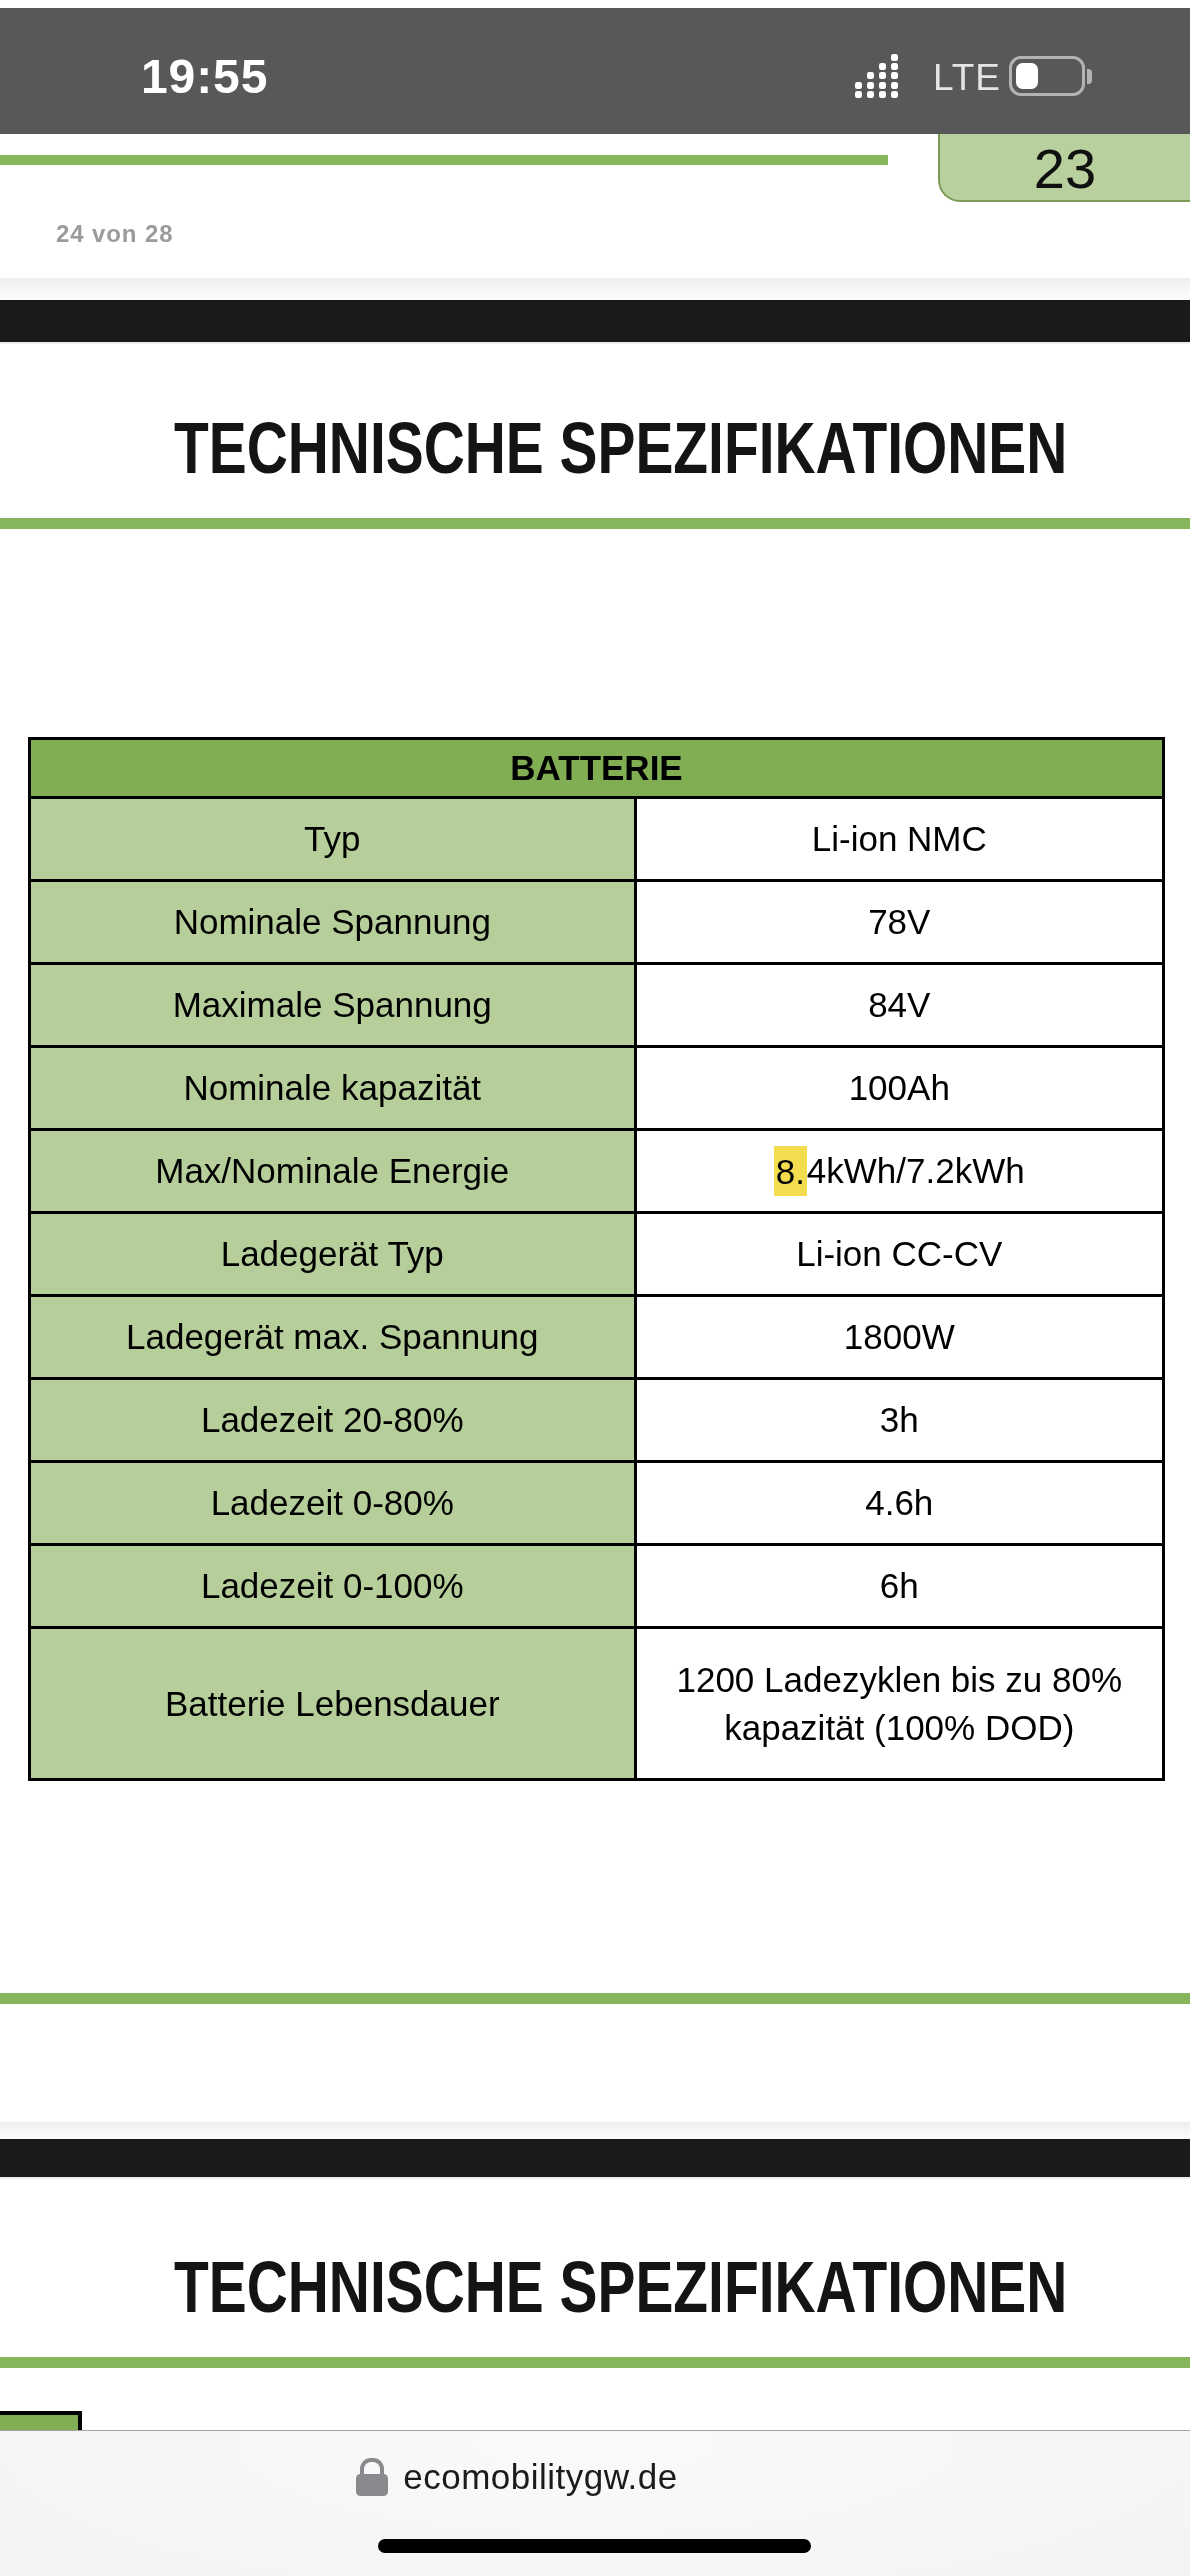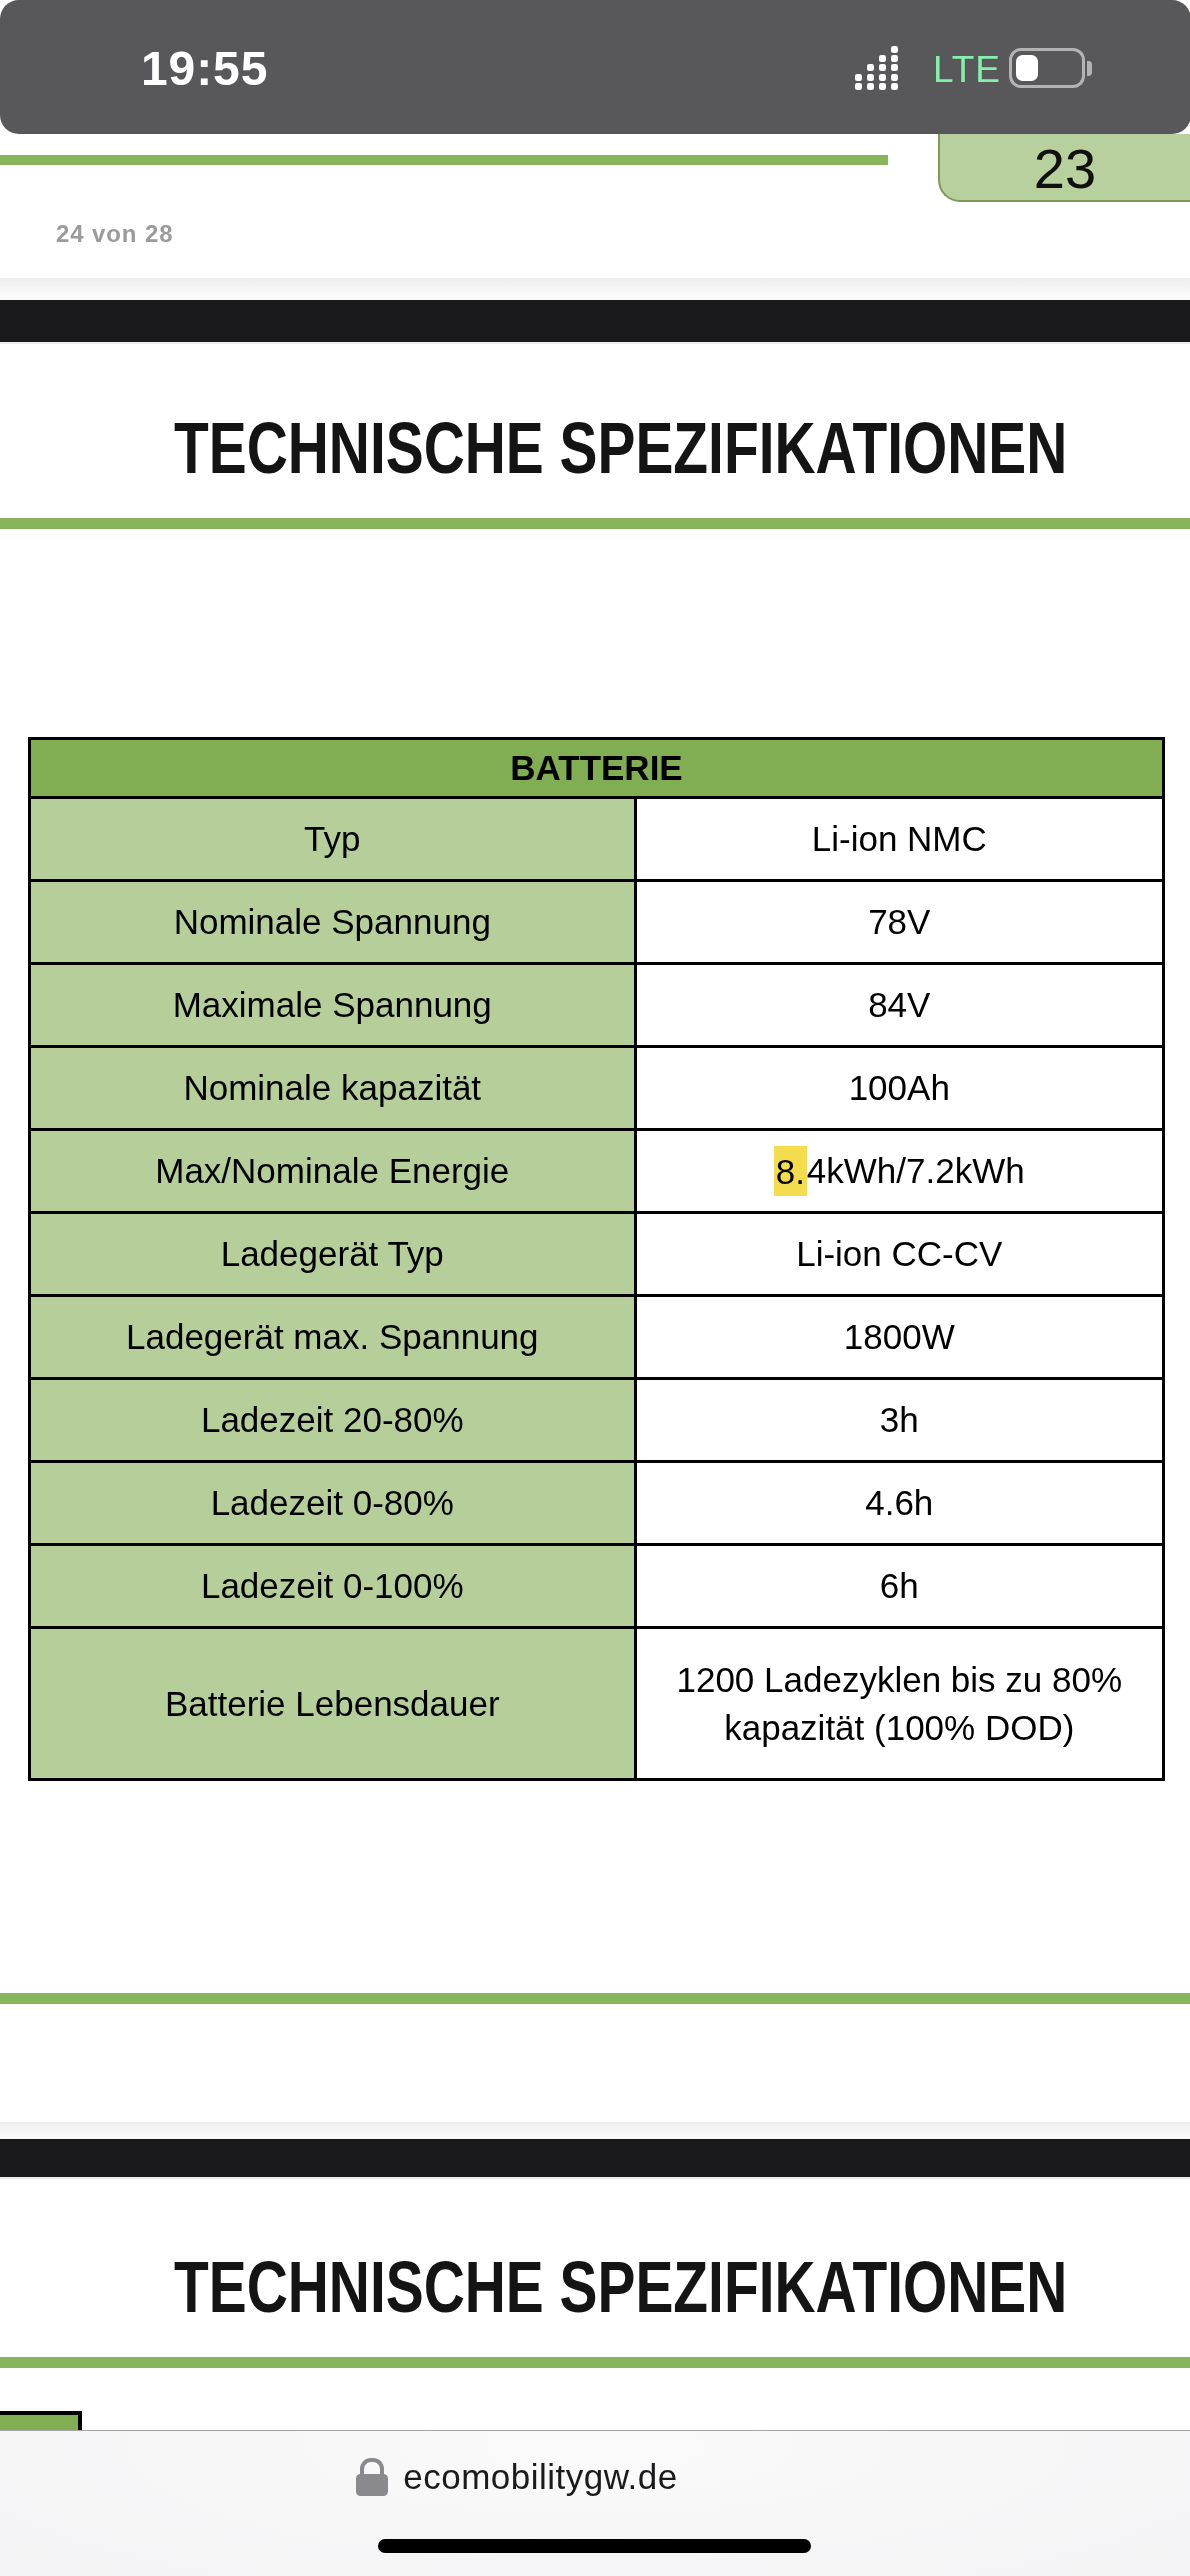--- a/index.html
+++ b/index.html
@@ -16,26 +16,26 @@
   }
   *{margin:0;padding:0;box-sizing:border-box;}
   html,body{background:#222;}
   body{font-family:"Liberation Sans","DejaVu Sans",sans-serif;}
   #screen{
     position:relative;width:1191px;height:2576px;margin:0 auto;
     background:#ffffff;overflow:hidden;
   }
 
   
-  .status-bar{position:absolute;left:0;top:0;width:1191px;height:134px;background:var(--status-bar-gray);border-radius:19px;}
+  .status-bar{position:absolute;left:0;top:8px;width:1191px;height:134px;background:var(--status-bar-gray);}
   .time{position:absolute;left:141px;top:41px;font-size:48px;font-weight:700;color:#fff;letter-spacing:0.9px;}
   .signal{position:absolute;left:855px;top:47px;height:43px;display:flex;align-items:flex-end;gap:4.6px;}
   .signal .col{display:flex;flex-direction:column;gap:2.3px;}
   .signal .col i{display:block;width:7.4px;height:7px;border-radius:2.3px;background:#fff;}
-  .lte{position:absolute;left:933px;top:49px;font-size:37px;font-weight:400;color:#86efac;letter-spacing:0.9px;}
+  .lte{position:absolute;left:933px;top:49px;font-size:37px;font-weight:400;color:#e5e5e5;letter-spacing:0.9px;}
   .battery{position:absolute;left:1009px;top:48px;display:flex;align-items:center;}
   .battery-body{width:76px;height:40px;border:3.7px solid rgba(255,255,255,.55);border-radius:12px;padding:3.7px;display:flex;}
   .battery-fill{height:100%;border-radius:6.5px;background:#fff;}
   .battery-nub{width:5.6px;height:15px;margin-left:1.9px;border-radius:0 3.7px 3.7px 0;background:rgba(255,255,255,.55);}
 
   
   .viewer{position:absolute;left:0;top:134px;width:1191px;height:2296px;background:#fff;overflow:hidden;padding-left:12px;}
   .green-rule{position:absolute;left:0;width:1191px;height:11px;background:var(--accent-green);}
   .top-rule{top:21.3px;height:10.2px;width:888px;}
   .underline1{top:384px;}

